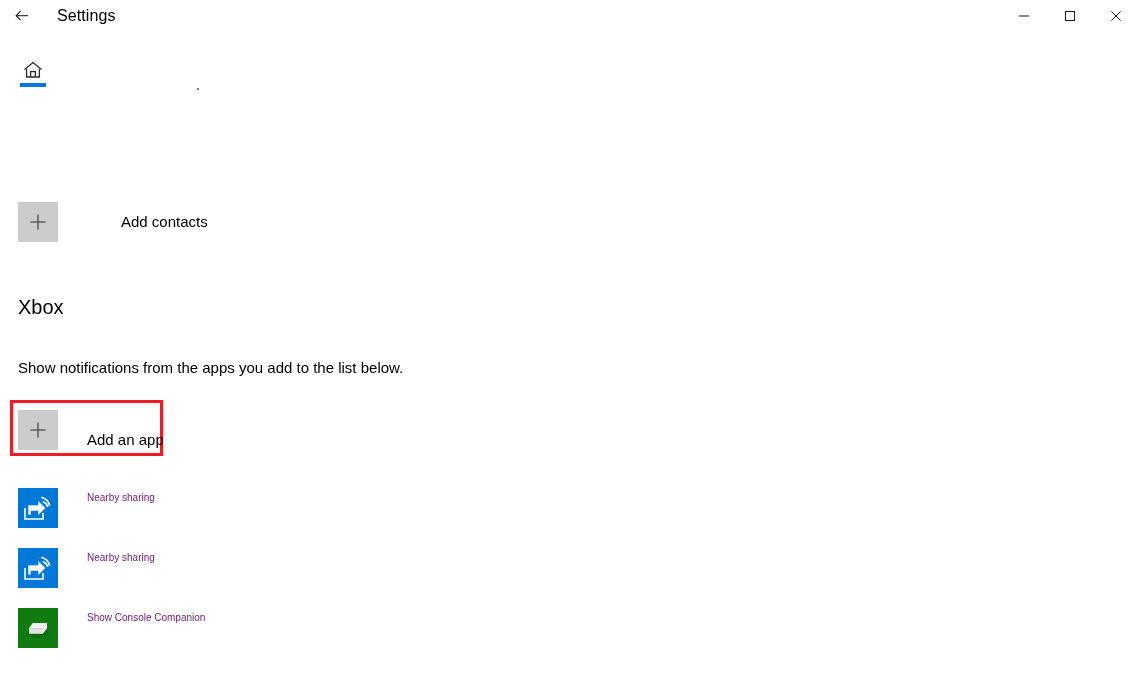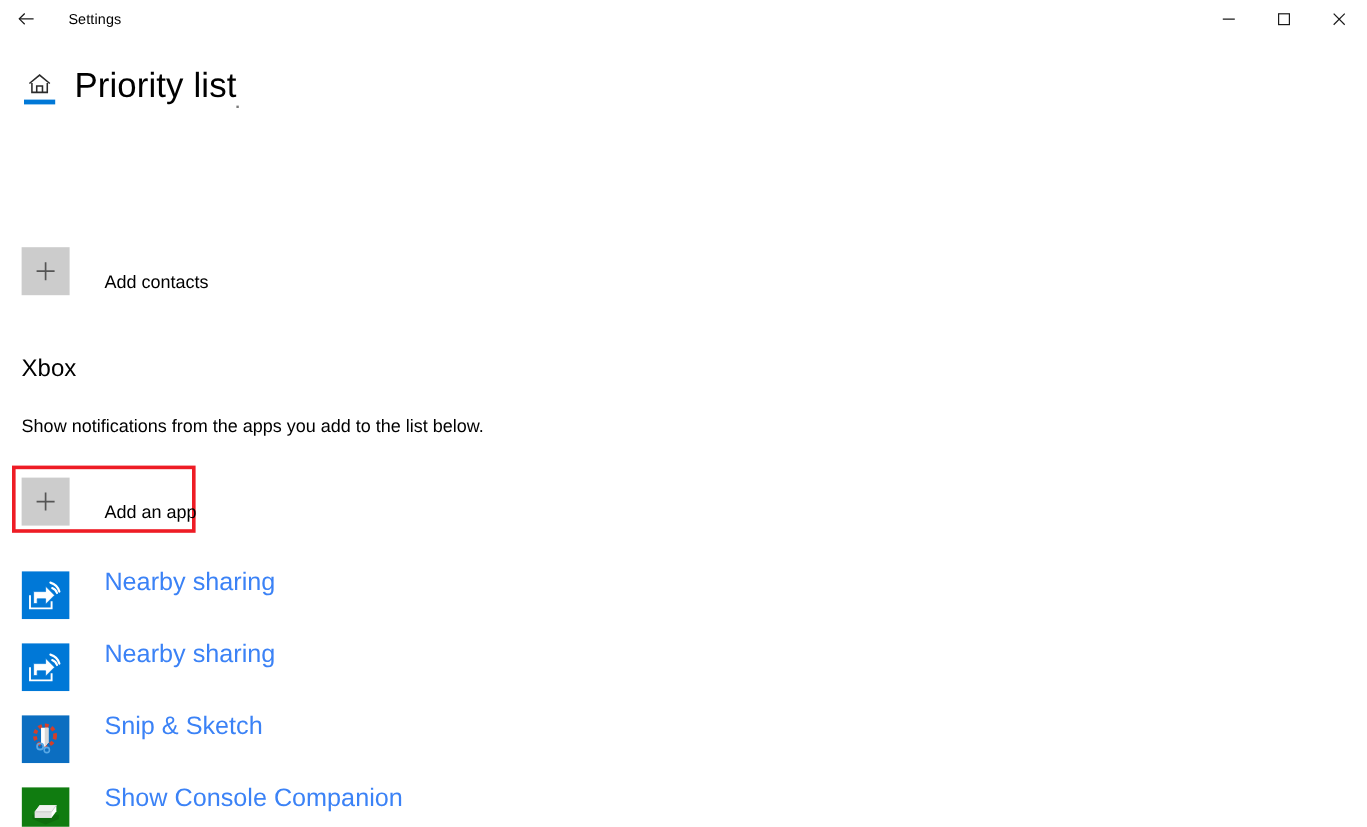--- a/index.html
+++ b/index.html
@@ -33,21 +33,21 @@
     display: flex;
     align-items: center;
     justify-content: center;
     background: transparent;
     border: none;
     cursor: default;
   }
   .back-btn svg { display: block; }
 
   .app-title {
-    font-size: 12px;
+    font-size: 16px;
     color: #000000;
     margin-left: 13px;
     letter-spacing: 0.1px;
     line-height: 32px;
   }
 
   .win-controls {
     position: absolute;
     right: 0;
     top: 0;
@@ -111,23 +111,24 @@
     background: #7a7a7a;
   }
 
   
   .content {
     padding-left: 18px;
   }
 
   .add-row {
     display: flex;
-    align-items: flex-end;
+    align-items: center;
     height: 48px;
     width: 300px;
+    gap: 34px;
   }
 
   .add-box {
     width: 40px;
     height: 40px;
     background: #cccccc;
     display: flex;
     align-items: center;
     justify-content: center;
     flex: 0 0 40px;
@@ -148,21 +149,21 @@
     font-size: 20px;
     font-weight: 400;
     color: #000000;
     margin-top: 51px;
     line-height: 1;
   }
 
   .section-desc {
     font-size: 15px;
     color: #000000;
-    margin-top: 29px;
+    margin-top: 41px;
     line-height: 20px;
   }
 
   
   .add-app-wrap {
     position: relative;
     margin-top: 32px;
     width: 153px;
     height: 56px;
   }
@@ -200,22 +201,22 @@
   }
 
   .app-icon {
     width: 40px;
     height: 40px;
     flex: 0 0 40px;
     display: block;
   }
 
   .app-name {
-    font-size: 21px;
-    color: #3b82f6;
+    font-size: 10px;
+    color: #701a75;
     margin-left: 29px;
     line-height: 20px;
   }
 </style>
 </head>
 <body>
 
 <div class="titlebar">
   <button class="back-btn">
     <span>
@@ -257,21 +258,20 @@
 <div class="page-header">
   <div class="home-icon-wrap">
     <span>
       <svg width="22" height="22" viewBox="0 0 22 22">
         <path d="M2.5 10.6 L11 3.6 L19.5 10.6" fill="none" stroke="#2b2b2b" stroke-width="1.3"></path>
         <path d="M4.6 10.1 L4.6 18 L17.4 18 L17.4 10.1" fill="none" stroke="#2b2b2b" stroke-width="1.3"></path>
         <path d="M8.6 18 L8.6 12.6 L13.4 12.6 L13.4 18" fill="none" stroke="#2b2b2b" stroke-width="1.3"></path>
       </svg>
     </span>
   </div>
-  <h1 class="page-title">Priority list</h1>
 </div>
 <div class="accent-bar"></div>
 <div class="stray-dot"></div>
 
 <div class="content">
 
   <div class="add-row add-contacts-row">
     <div class="add-box">
       <span>
         <svg width="22" height="22" viewBox="0 0 22 22">
@@ -322,33 +322,20 @@
           <rect width="40" height="40" fill="#0078d7"></rect>
           <path d="M7 20 L7 31 L25 31 L25 25" fill="none" stroke="#ffffff" stroke-width="1.6"></path>
           <path d="M10 27 L10 17 L20 17 L20 12.5 L27.5 20 L20 27.5 L20 23 L13 23 L13 27 Z" fill="#ffffff" stroke="#0078d7" stroke-width="0.6"></path>
           <path d="M24 9.5 A11 11 0 0 1 31.5 17" fill="none" stroke="#ffffff" stroke-width="1.8" stroke-linecap="round"></path>
           <path d="M25.5 14 A6.5 6.5 0 0 1 29.5 18.2" fill="none" stroke="#ffffff" stroke-width="1.8" stroke-linecap="round"></path>
         </svg>
       </span>
       <span class="app-name">Nearby sharing</span>
     </div>
 
-    <div class="app-row">
-      <span class="app-icon">
-        <svg width="40" height="40" viewBox="0 0 40 40">
-          <rect width="40" height="40" fill="#0b6ec1"></rect>
-          <circle cx="19.5" cy="17" r="8.4" fill="none" stroke="#d23f2a" stroke-width="3.2" stroke-dasharray="3.2 2.4"></circle>
-          <path d="M16.2 10.5 L22.4 10.5 L22.4 22.5 L19.3 26.5 L16.2 22.5 Z" fill="#ffffff"></path>
-          <path d="M19.3 10.5 L22.4 10.5 L22.4 22.5 L19.3 26.5 Z" fill="#d7d7d7"></path>
-          <circle cx="15.5" cy="26" r="2.6" fill="none" stroke="#5aa9e6" stroke-width="1.5"></circle>
-          <circle cx="21" cy="29" r="2.2" fill="none" stroke="#5aa9e6" stroke-width="1.3"></circle>
-        </svg>
-      </span>
-      <span class="app-name">Snip &amp; Sketch</span>
-    </div>
 
     <div class="app-row">
       <span class="app-icon">
         <svg width="40" height="40" viewBox="0 0 40 40">
           <rect width="40" height="40" fill="#107c10"></rect>
           <path d="M9 23 L31 23 L31 26.5 L20 31 L9 26.5 Z" fill="#0a5c0a" opacity="0.45"></path>
           <path d="M11 20.5 L15 15 L29 15 L29 20 L25 25.5 L11 25.5 Z" fill="#ffffff"></path>
           <path d="M15 15 L29 15 L25 20.5 L11 20.5 Z" fill="#f2f2f2"></path>
           <path d="M11 20.5 L25 20.5 L25 25.5 L11 25.5 Z" fill="#e3e3e3"></path>
           <line x1="25" y1="20.5" x2="29" y2="15" stroke="#cfcfcf" stroke-width="0.8"></line>

